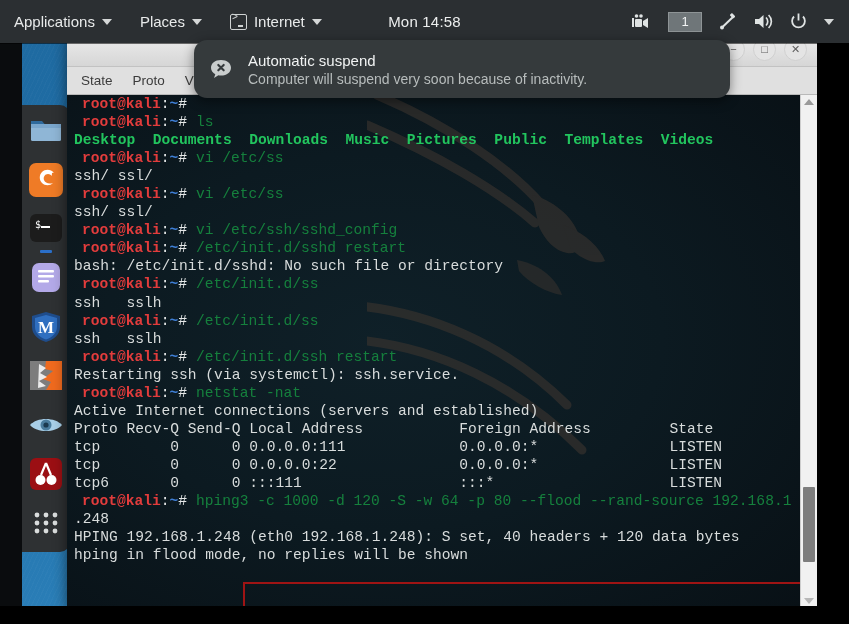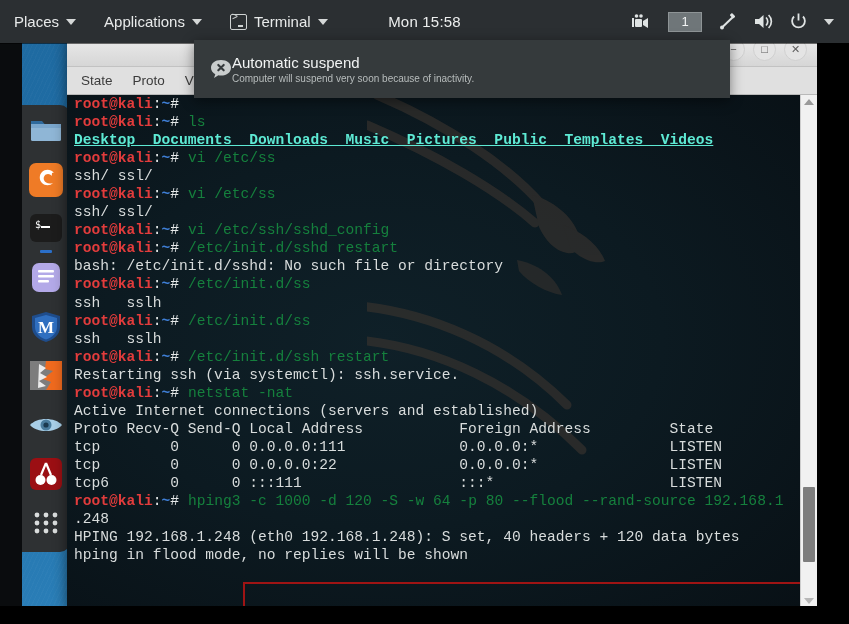--- a/index.html
+++ b/index.html
@@ -206,26 +206,26 @@
     position: absolute;
     left: 7px; top: 0px;
     right: 22px;
     font-family: "Liberation Mono", "DejaVu Sans Mono", monospace;
     font-size: 14.6px;
     line-height: 18.05px;
     color: #d8dcdc;
     white-space: pre;
     z-index: 3;
   }
-  .c-user { color: #e23c3c; font-weight: bold; }
+  .c-user { color: #e23c3c; font-weight: bold; margin-left: 8px; }
   .c-colon { color: #e6e9e9; }
   .c-path { color: #3f7fd6; font-weight: bold; }
   .c-hash { color: #e6e9e9; }
   .c-cmd { color: #15803d; }
-  .c-dir { color: #5eead4; font-weight: bold; text-decoration: underline; }
+  .c-dir { color: #22c55e; font-weight: bold; }
   .c-out { color: #d8dcdc; text-align: right; }
 
   .hl-box {
     position: absolute;
     left: 176px; top: 487px;
     width: 624px; height: 22px;
     border: 2px solid #9f1414;
     z-index: 6;
     pointer-events: none;
   }
@@ -265,67 +265,68 @@
     background: #7d7d7d;
     border-radius: 1px;
   }
 
   
   .notify {
     position: absolute;
     left: 194px; top: 40px;
     width: 504px; height: 58px;
     background: #353a3c;
-    border-radius: 0;
+    border-radius: 13px;
     box-shadow: 0 3px 12px rgba(0,0,0,0.45);
     display: flex; align-items: center;
     padding: 0 16px;
+    gap: 16px;
     z-index: 60;
   }
   .notify-icon {
     width: 22px; height: 20px;
     flex: 0 0 auto;
     position: relative;
   }
   .notify-text { display: flex; flex-direction: column; gap: 2px; }
   .notify-title { color: #f1f3f3; font-size: 15px; }
-  .notify-body { color: #b7bcbc; font-size: 10px; }
+  .notify-body { color: #b7bcbc; font-size: 14px; }
 </style>
 </head>
 <body>
 
 <div id="screen">
 
   <div class="desktop"></div>
   <div class="desktop-dark-topleft"></div>
   <div class="desktop-dark-right"></div>
   <div class="desktop-dark-bottom"></div>
 
   <div class="panel">
     <div class="panel-left">
 
       <div class="panel-item">
+        <span>Applications</span>
+        <span class="caret"></span>
+      </div>
+
+      <div class="panel-item">
         <span>Places</span>
         <span class="caret"></span>
       </div>
 
       <div class="panel-item">
-        <span>Applications</span>
+        <span class="term-mini-icon"></span>
+        <span>Internet</span>
         <span class="caret"></span>
       </div>
-
-      <div class="panel-item">
-        <span class="term-mini-icon"></span>
-        <span>Terminal</span>
-        <span class="caret"></span>
-      </div>
     </div>
 
     <div class="panel-clock">
-      <span>Mon 15:58</span>
+      <span>Mon 14:58</span>
     </div>
 
     <div class="panel-right">
       <div class="tray-btn">
         <svg width="19" height="15" viewBox="0 0 19 15">
           <rect x="0" y="4" width="2" height="9" fill="#dfe3e3"></rect>
           <rect x="3" y="5" width="7" height="8" rx="1" fill="#dfe3e3"></rect>
           <polygon points="11,7 16,4 16,14 11,11" fill="#dfe3e3"></polygon>
           <circle cx="4.5" cy="2" r="1.8" fill="#dfe3e3"></circle>
           <circle cx="9" cy="2" r="1.8" fill="#dfe3e3"></circle>

